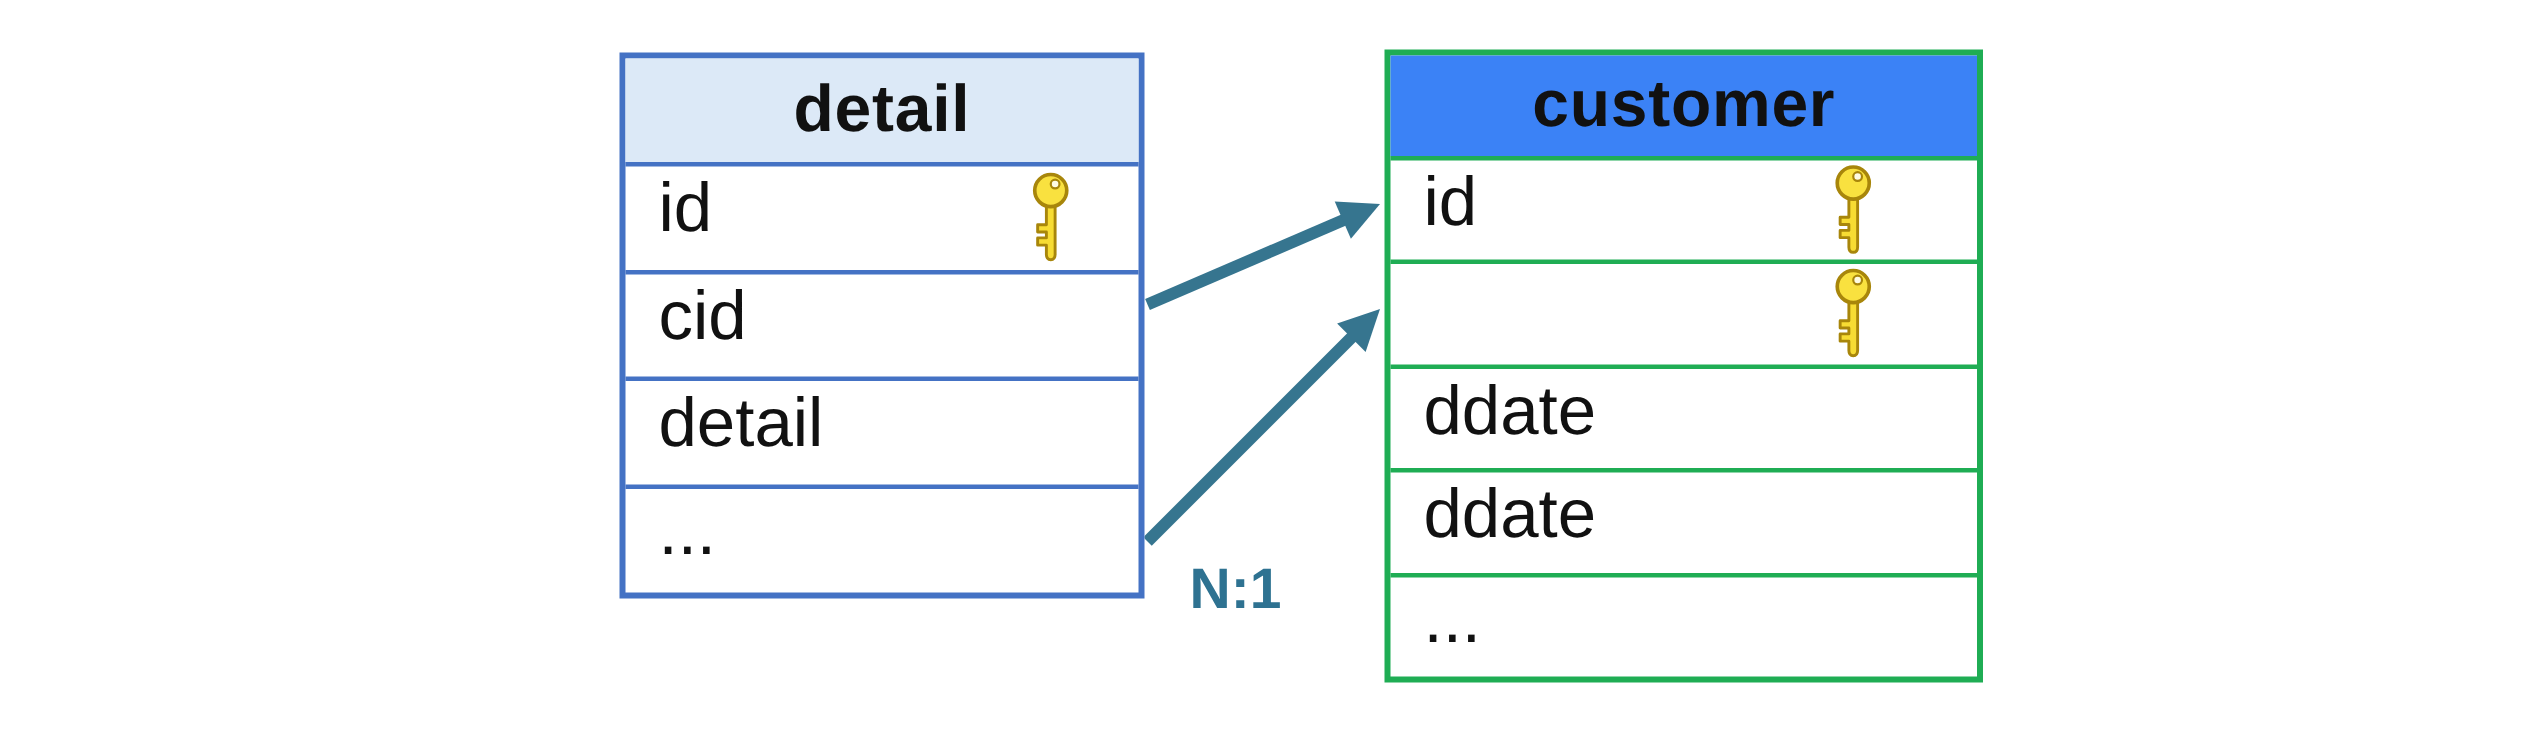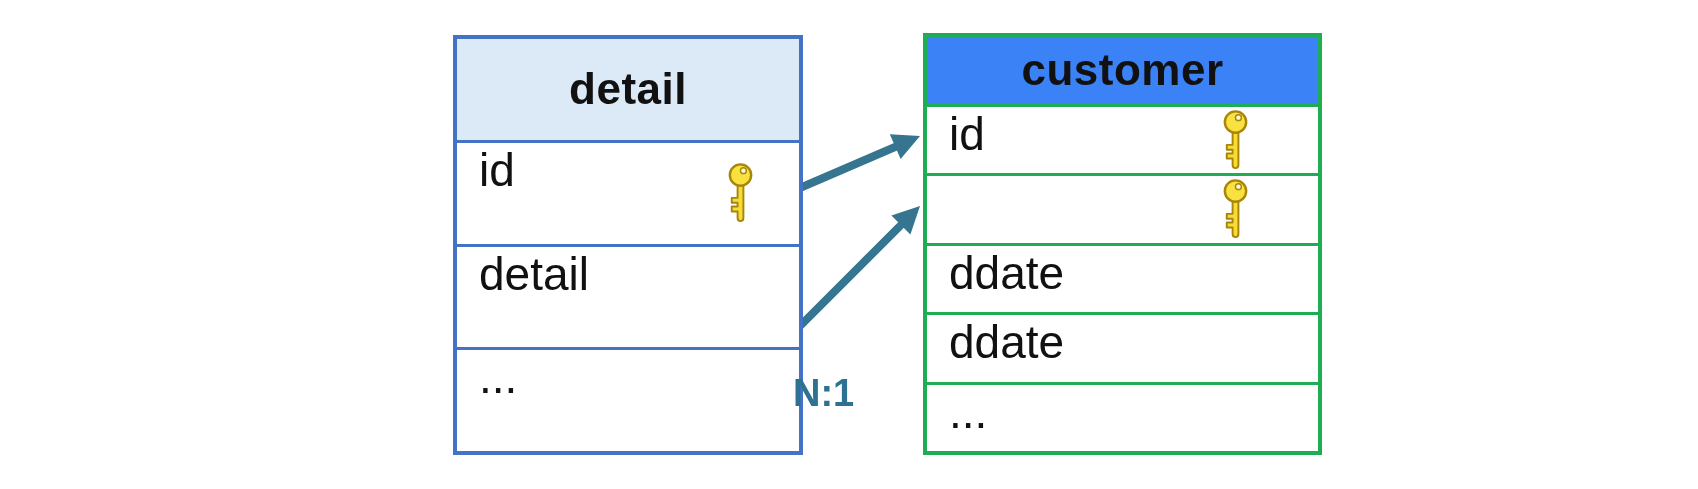--- a/index.html
+++ b/index.html
@@ -38,23 +38,22 @@
     flex: 1;
     position: relative;
     display: flex;
     align-items: flex-start;
     padding-left: 22px;
     font-size: 46px;
     box-sizing: border-box;
   }
   .table-detail {
     left: 413px; top: 35px;
-    width: 350px; height: 420px;
+    width: 350px; height: 364px;
     border: 4px solid #4472C4;
-    margin-left: 40px;
   }
   .table-detail .thead { background: #DCE9F7; }
   .table-detail .trow { border-top: 3px solid #4472C4; }
   .table-customer {
     left: 923px; top: 33px;
     width: 399px; height: 422px;
     border: 4px solid #1FAD54;
   }
   .table-customer .thead { background: #3b82f6; }
   .table-customer .trow { border-top: 3px solid #1FAD54; }
@@ -95,20 +94,23 @@
     <div class="thead">detail</div>
     <div class="trow">
       <span>id</span>
       <svg class="key" viewBox="0 0 34 62" width="33" height="61">
         <path d="M14 22 L20 22 L20 56.5 Q20 60 17 60 Q14 60 14 56.5 L14 50 L8 50 L8 45 L14 45 L14 41 L8 41 L8 36 L14 36 Z" fill="#F7DC33" stroke="#A8860B" stroke-width="2" stroke-linejoin="round"></path>
         <circle cx="17" cy="12.5" r="11" fill="#F9E13F" stroke="#A8860B" stroke-width="2.5"></circle>
         <circle cx="20" cy="8" r="3" fill="#FEFBE3" stroke="#A8860B" stroke-width="1.5"></circle>
       </svg>
     </div>
     <div class="trow">
+      <span>cid</span>
+    </div>
+    <div class="trow">
       <span>detail</span>
     </div>
     <div class="trow">
       <span>...</span>
     </div>
   </div>
 
   <div class="db-table table-customer">
     <div class="thead">customer</div>
     <div class="trow">

